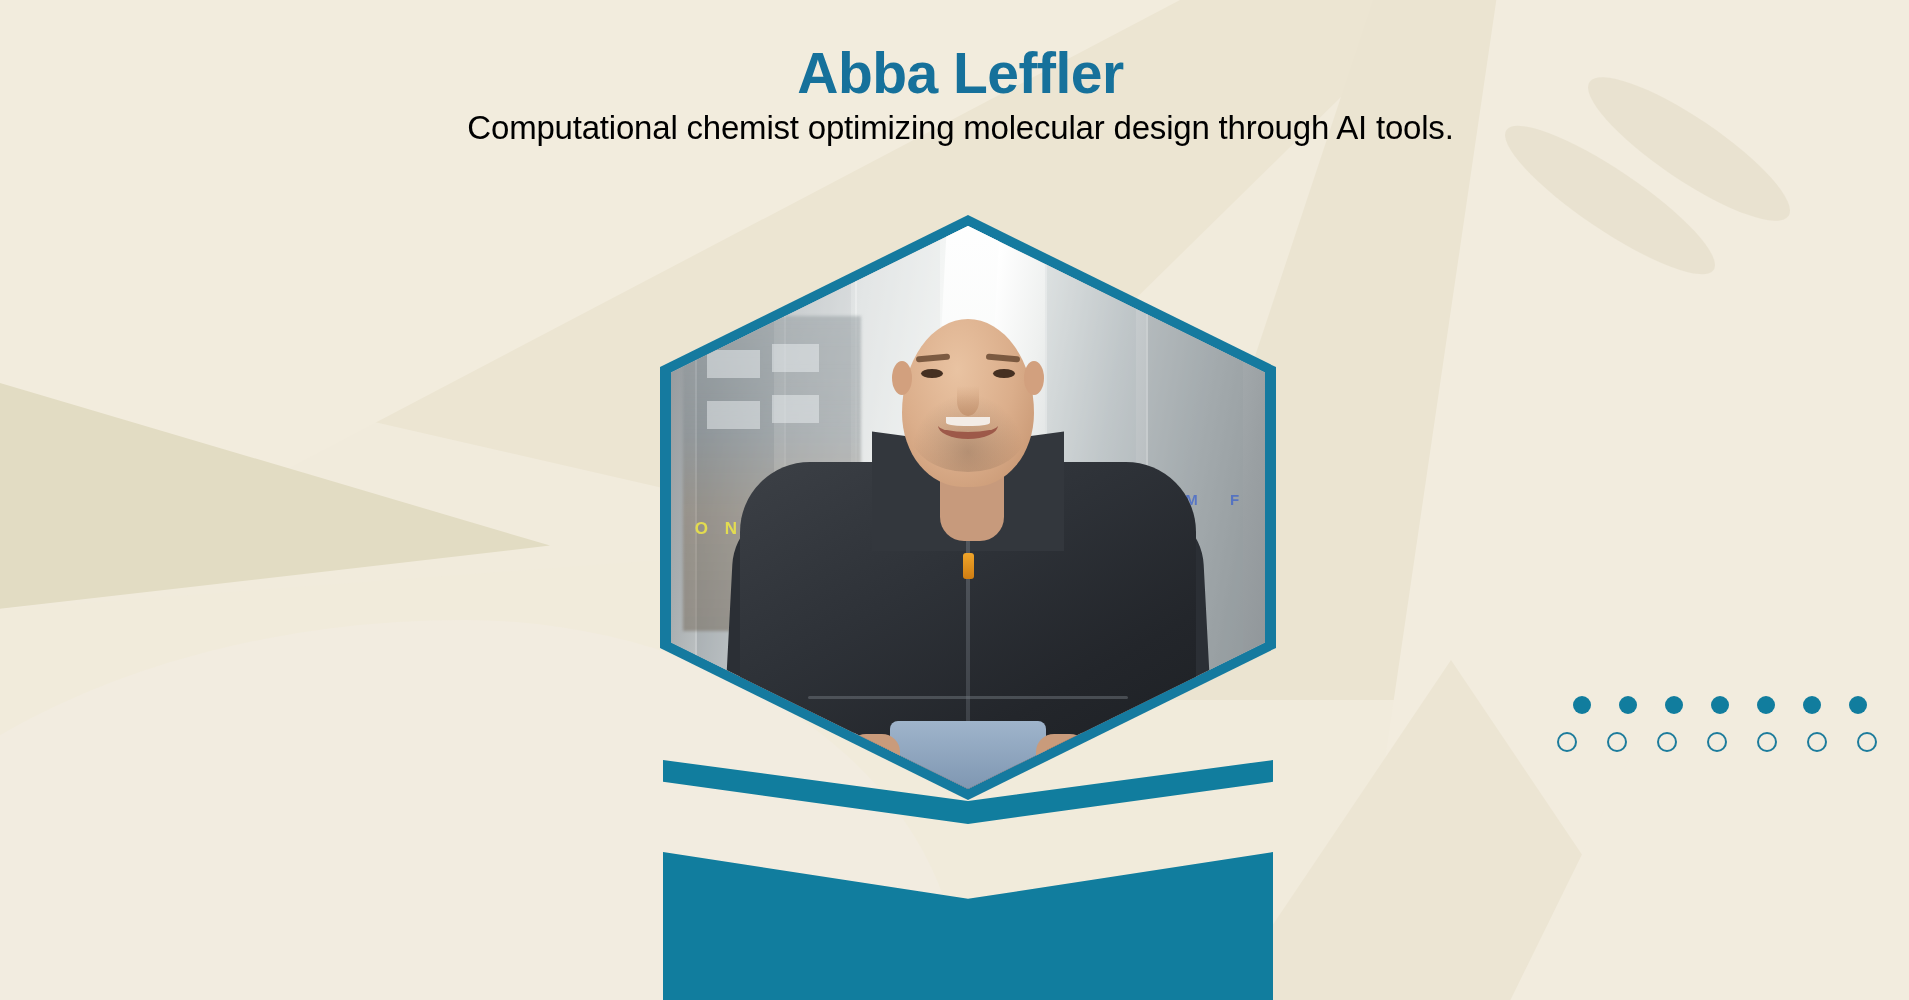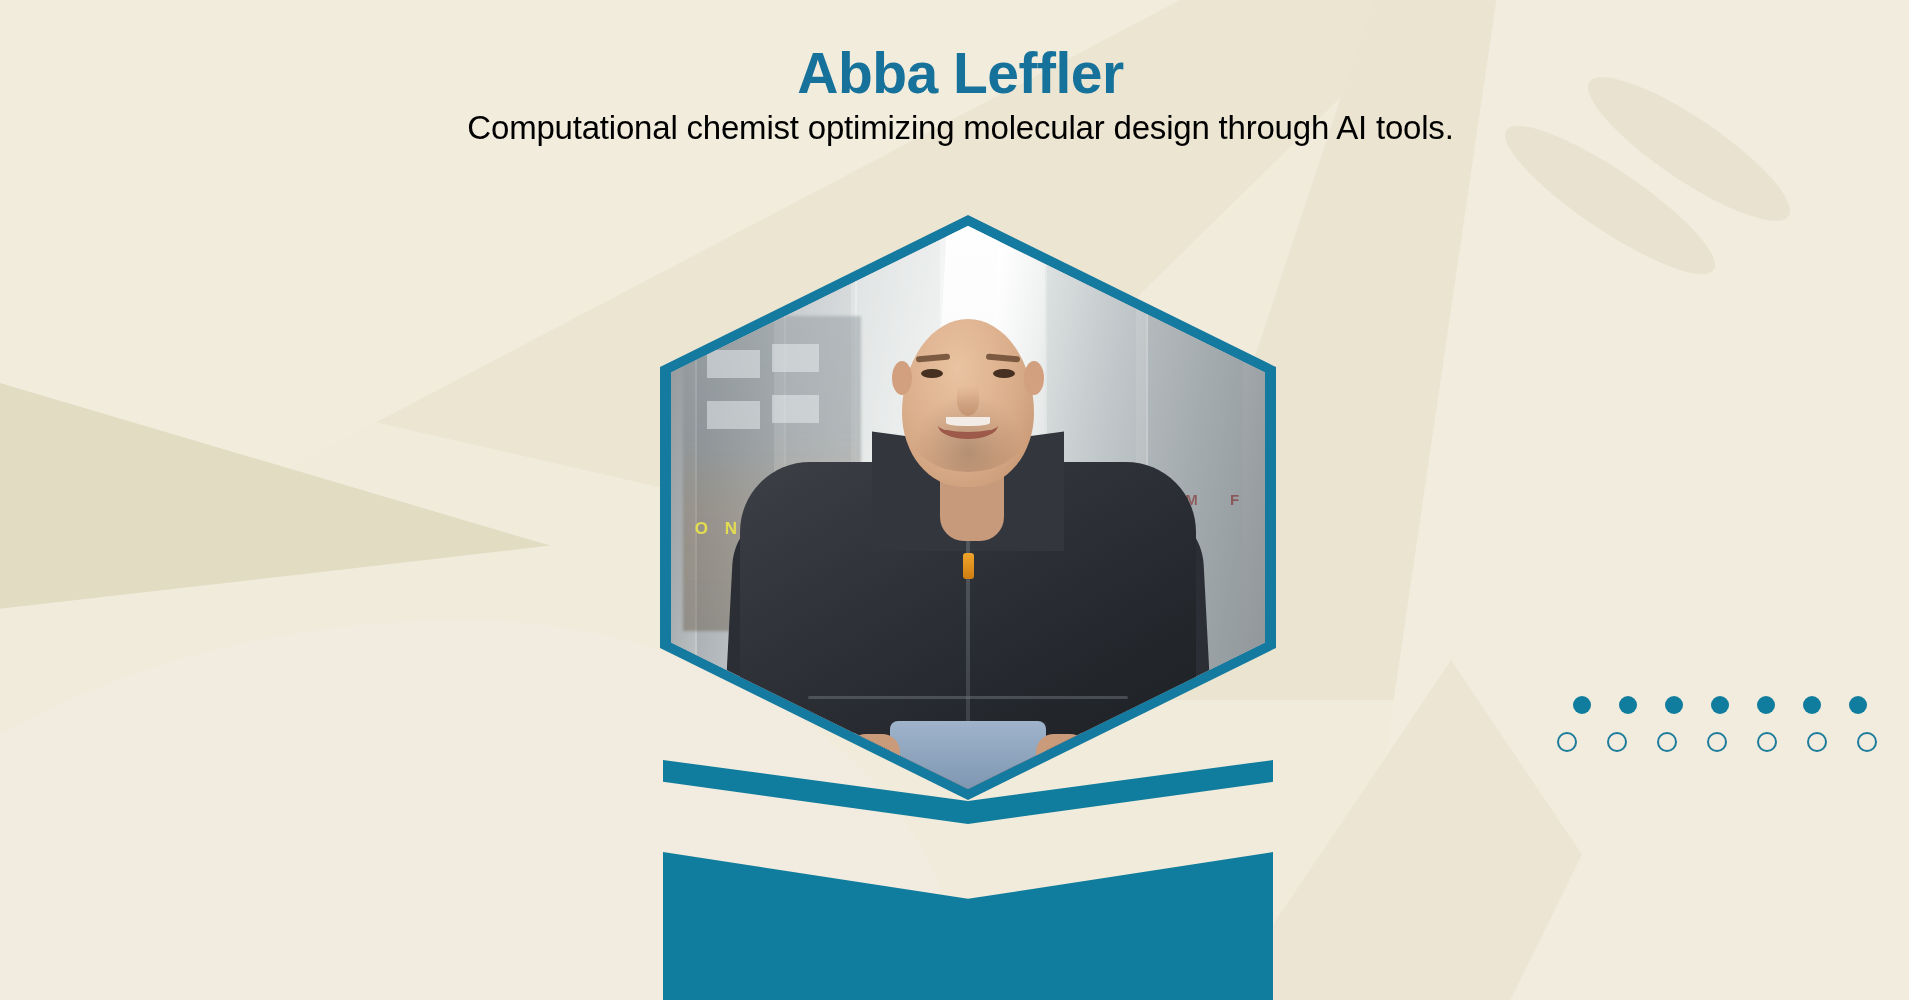--- a/index.html
+++ b/index.html
@@ -233,21 +233,21 @@
     white-space: nowrap;
   }
   .sign-mf {
     position: absolute;
     right: 2%;
     top: 47%;
     font-family: "Liberation Sans", sans-serif;
     font-size: 15px;
     font-weight: 700;
     letter-spacing: 14px;
-    color: #7f1d1d;
+    color: #1d4ed8;
     opacity: .55;
     white-space: nowrap;
   }
 
   
   .person { position: absolute; left: 0; right: 0; bottom: 0; top: 0; }
   .neck {
     position: absolute;
     left: 50%; top: 40%;
     width: 64px; height: 90px;

